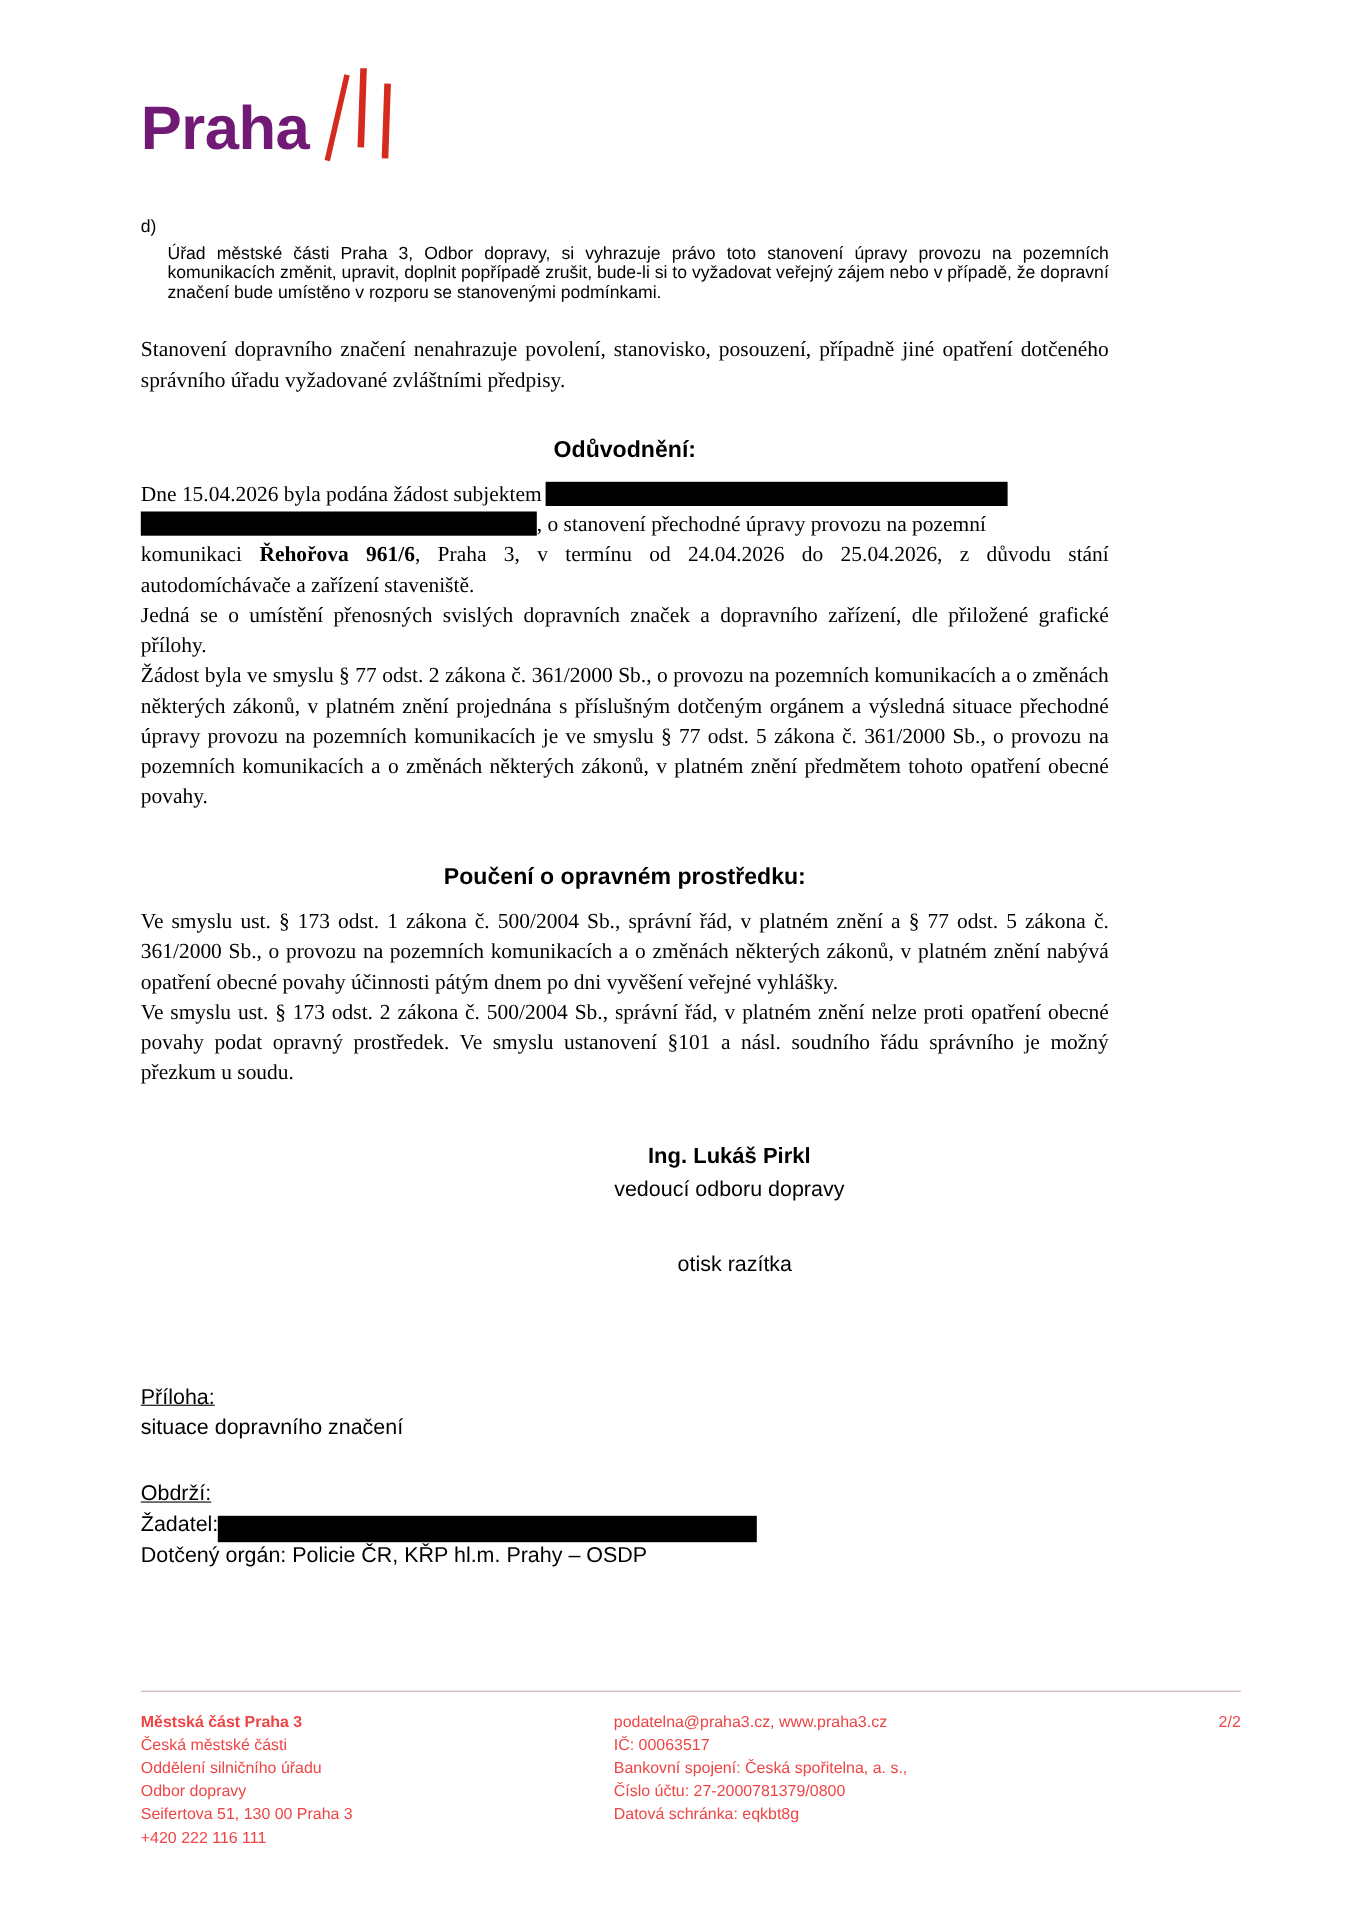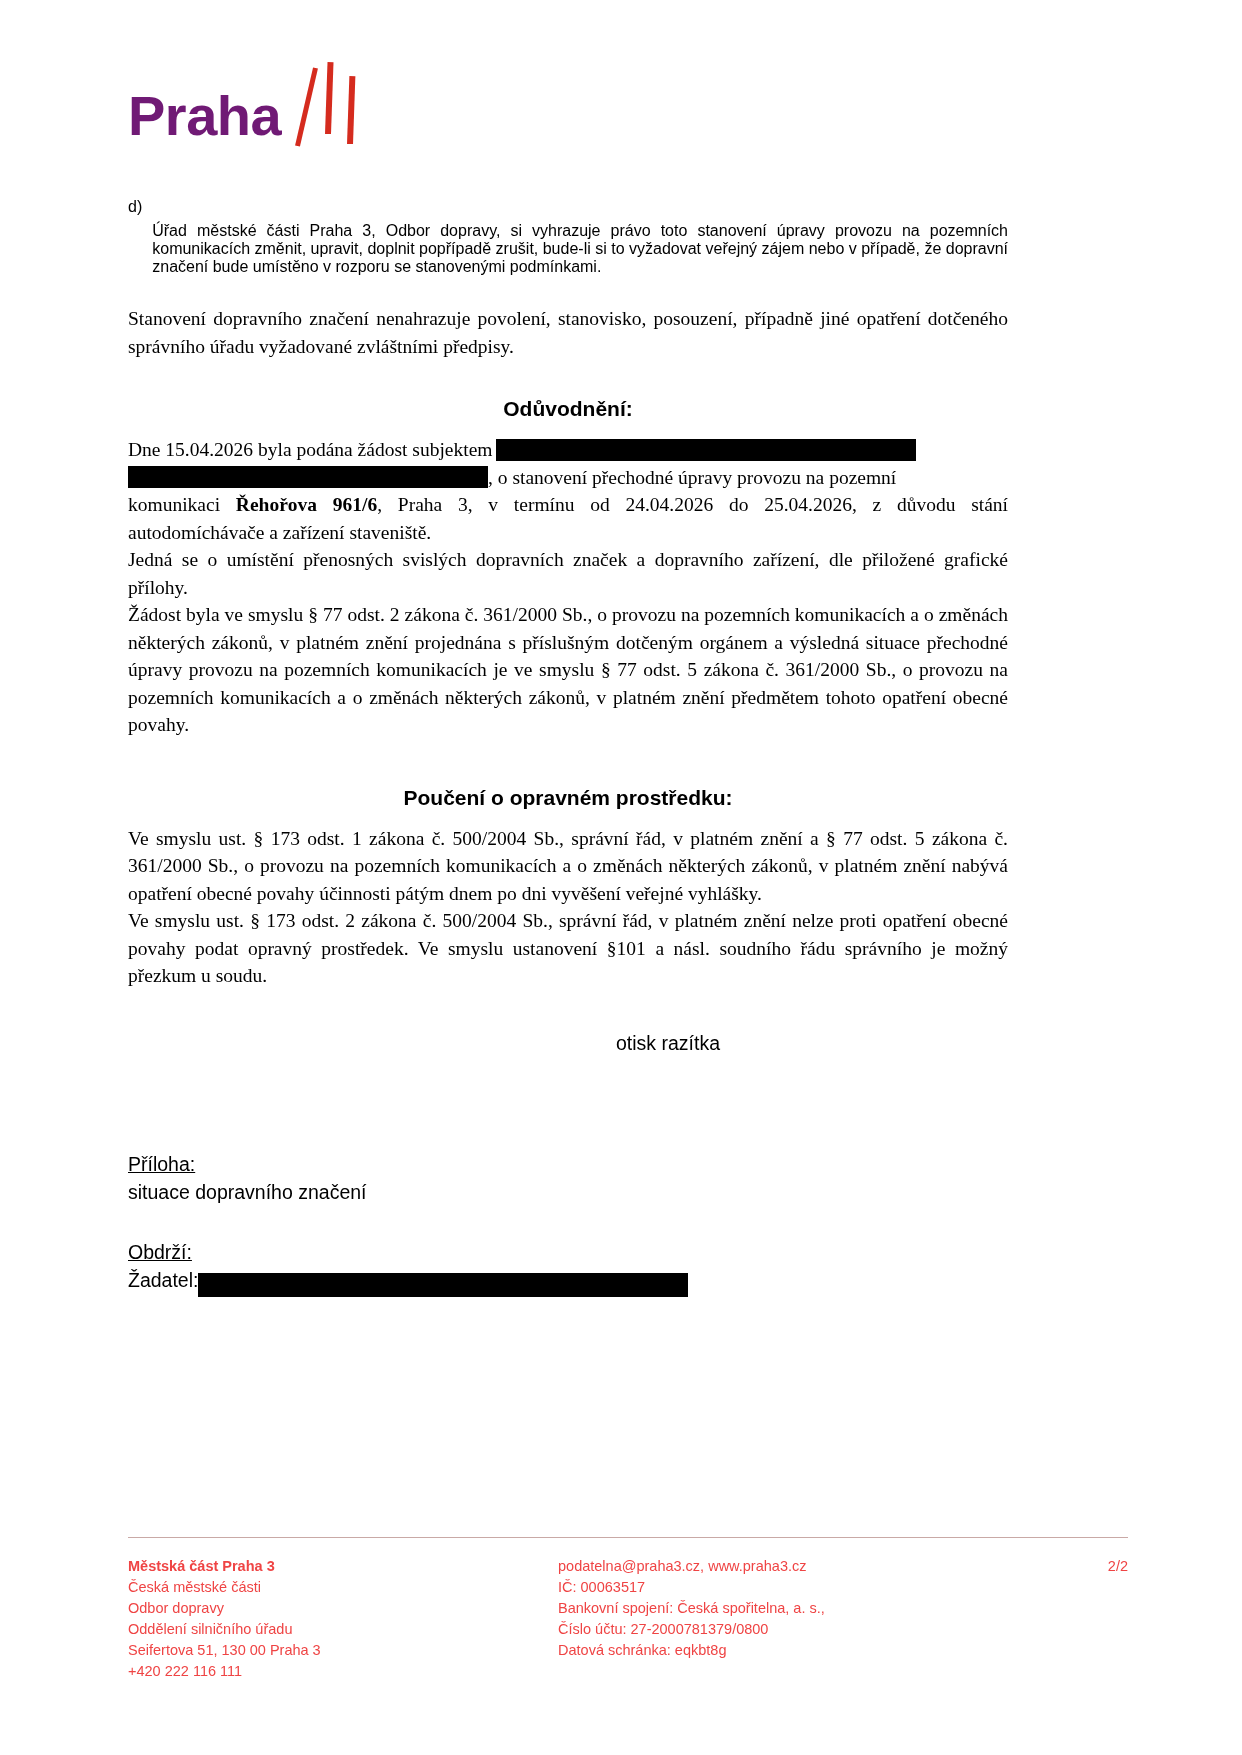--- a/index.html
+++ b/index.html
@@ -190,44 +190,49 @@
 
     <div class="gap-lg"></div>
 
     <h2 class="section-head">Poučení o opravném prostředku:</h2>
 
     <div class="gap-sm" style="height:12px"></div>
 
     <p>Ve smyslu ust. § 173 odst. 1 zákona č. 500/2004 Sb., správní řád, v platném znění a § 77 odst. 5 zákona č. 361/2000 Sb., o provozu na pozemních komunikacích a o změnách některých zákonů, v platném znění nabývá opatření obecné povahy účinnosti pátým dnem po dni vyvěšení veřejné vyhlášky.</p>
     <p>Ve smyslu ust. § 173 odst. 2 zákona č. 500/2004 Sb., správní řád, v platném znění nelze proti opatření obecné povahy podat opravný prostředek. Ve smyslu ustanovení §101 a násl. soudního řádu správního je možný přezkum u soudu.</p>
 
+    <div class="sign-block">
+      <div class="sign-name">Ing. Lukáš Pirkl</div>
+      <div class="sign-role">vedoucí odboru dopravy</div>
+    </div>
     <div class="stamp">otisk razítka</div>
 
     <div class="attach">
       <div class="line u">Příloha:</div>
       <div class="line">situace dopravního značení</div>
     </div>
 
     <div class="recipients">
       <div class="line u">Obdrží:</div>
       <div class="line">
         <span>Žadatel:</span><span class="redact redact-z"></span>
       </div>
+      <div class="line">Dotčený orgán: Policie ČR, KŘP hl.m. Prahy – OSDP</div>
     </div>
 
   </div>
 
   <div class="footer-rule"></div>
 
   <div class="footer">
     <div class="footer-col-1">
       <div><b>Městská část Praha 3</b></div>
       <div>Česká městské části</div>
+      <div>Oddělení silničního úřadu</div>
       <div>Odbor dopravy</div>
-      <div>Oddělení silničního úřadu</div>
       <div>Seifertova 51, 130 00  Praha 3</div>
       <div>+420 222 116 111</div>
     </div>
     <div class="footer-col-2">
       <div>podatelna@praha3.cz, www.praha3.cz</div>
       <div>IČ: 00063517</div>
       <div>Bankovní spojení: Česká spořitelna, a. s.,</div>
       <div>Číslo účtu: 27-2000781379/0800</div>
       <div>Datová schránka: eqkbt8g</div>
     </div>

